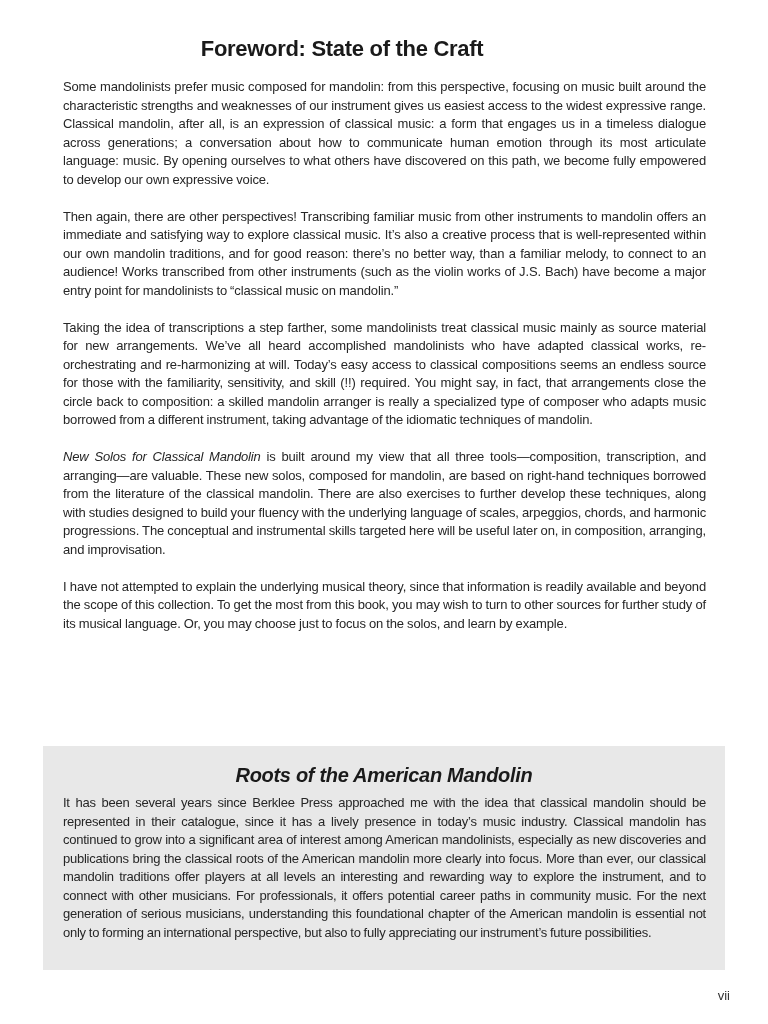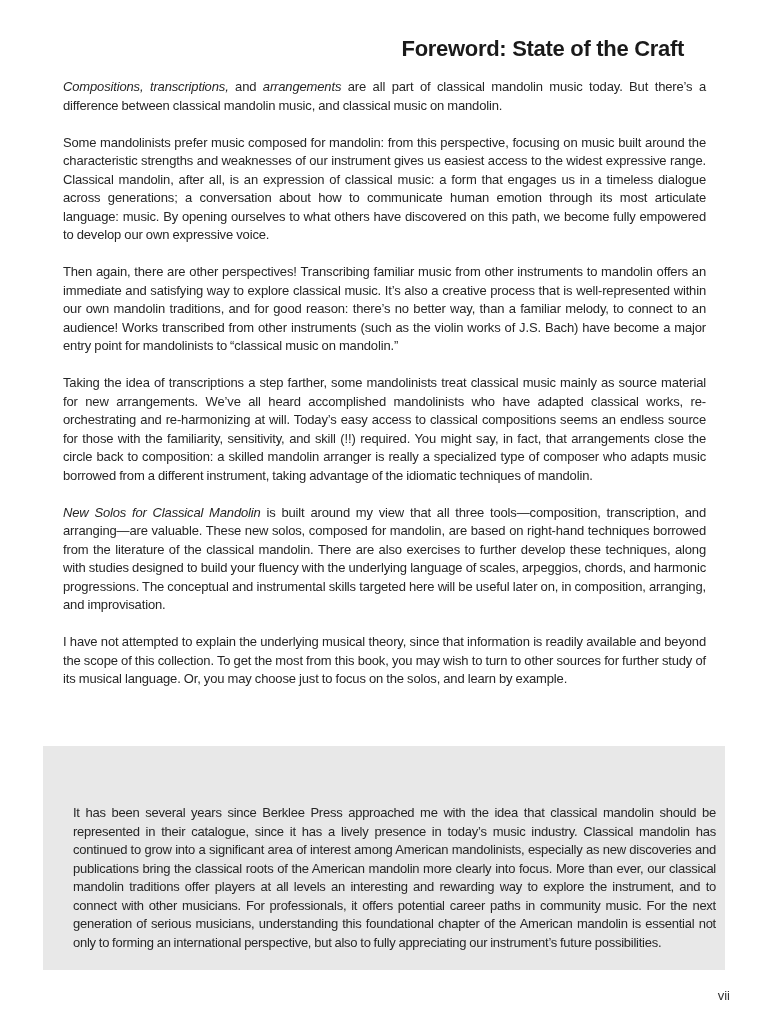--- a/index.html
+++ b/index.html
@@ -13,21 +13,21 @@
       position: relative;
       overflow: hidden;
       font-family: "Liberation Sans", sans-serif;
       color: #222222;
     }
     .page-title {
       position: absolute;
       top: 36px;
       left: 0;
       width: 684px;
-      text-align: right;
+      text-align: center;
       font-family: "Liberation Sans", sans-serif;
       font-weight: bold;
       font-size: 22px;
       letter-spacing: -0.3px;
       color: #1a1a1a;
       margin: 0;
     }
     .foreword-body {
       position: absolute;
       top: 78px;
@@ -65,21 +65,21 @@
       font-weight: bold;
       font-size: 20px;
       letter-spacing: -0.3px;
       color: #1a1a1a;
     }
     .sidebar-text {
       position: absolute;
       top: 48px;
       left: 20px;
       width: 643px;
-      margin: 10px;
+      margin: 0;
       font-size: 13px;
       line-height: 18.5px;
       text-align: justify;
       letter-spacing: -0.25px;
       word-spacing: -0.4px;
       color: #262626;
     }
     .page-number {
       position: absolute;
       top: 988px;
@@ -89,25 +89,25 @@
       font-size: 13px;
       color: #333333;
     }
   </style>
 </head>
 <body>
 
 <h1 class="page-title">Foreword: State of the Craft</h1>
 
 <div class="foreword-body">
-  <p class="para"><em>Compositions, transcriptions,</em><span> and </span><em>arrangements</em><span> are all part of classical mandolin music today. But there’s a difference between classical mandolin music, and classical music on mandolin.</span></p>
   <p class="para"><span>Some mandolinists prefer music composed for mandolin: from this perspective, focusing on music built around the characteristic strengths and weaknesses of our instrument gives us easiest access to the widest expressive range. Classical mandolin, after all, is an expression of classical music: a form that engages us in a timeless dialogue across generations; a conversation about how to communicate human emotion through its most articulate language: music. By opening ourselves to what others have discovered on this path, we become fully empowered to develop our own expressive voice.</span></p>
   <p class="para"><span>Then again, there are other perspectives! Transcribing familiar music from other instruments to mandolin offers an immediate and satisfying way to explore classical music. It’s also a creative process that is well-represented within our own mandolin traditions, and for good reason: there’s no better way, than a familiar melody, to connect to an audience! Works transcribed from other instruments (such as the violin works of J.S. Bach) have become a major entry point for mandolinists to “classical music on mandolin.”</span></p>
   <p class="para"><span>Taking the idea of transcriptions a step farther, some mandolinists treat classical music mainly as source material for new arrangements. We’ve all heard accomplished mandolinists who have adapted classical works, re-orchestrating and re-harmonizing at will. Today’s easy access to classical compositions seems an endless source for those with the familiarity, sensitivity, and skill (!!) required. You might say, in fact, that arrangements close the circle back to composition: a skilled mandolin arranger is really a specialized type of composer who adapts music borrowed from a different instrument, taking advantage of the idiomatic techniques of mandolin.</span></p>
   <p class="para"><em>New Solos for Classical Mandolin</em><span> is built around my view that all three tools—composition, transcription, and arranging—are valuable. These new solos, composed for mandolin, are based on right-hand techniques borrowed from the literature of the classical mandolin. There are also exercises to further develop these techniques, along with studies designed to build your fluency with the underlying language of scales, arpeggios, chords, and harmonic progressions. The conceptual and instrumental skills targeted here will be useful later on, in composition, arranging, and improvisation.</span></p>
   <p class="para"><span>I have not attempted to explain the underlying musical theory, since that information is readily available and beyond the scope of this collection. To get the most from this book, you may wish to turn to other sources for further study of its musical language. Or, you may choose just to focus on the solos, and learn by example.</span></p>
 </div>
 
 <div class="sidebar-box" style="background: rgb(232, 232, 232);">
+  <h2 class="sidebar-title">Roots of the American Mandolin</h2>
   <p class="sidebar-text">It has been several years since Berklee Press approached me with the idea that classical mandolin should be represented in their catalogue, since it has a lively presence in today’s music industry. Classical mandolin has continued to grow into a significant area of interest among American mandolinists, especially as new discoveries and publications bring the classical roots of the American mandolin more clearly into focus. More than ever, our classical mandolin traditions offer players at all levels an interesting and rewarding way to explore the instrument, and to connect with other musicians. For professionals, it offers potential career paths in community music. For the next generation of serious musicians, understanding this foundational chapter of the American mandolin is essential not only to forming an international perspective, but also to fully appreciating our instrument’s future possibilities.</p>
 </div>
 
 <div class="page-number">vii</div>
 
 </body></html>

